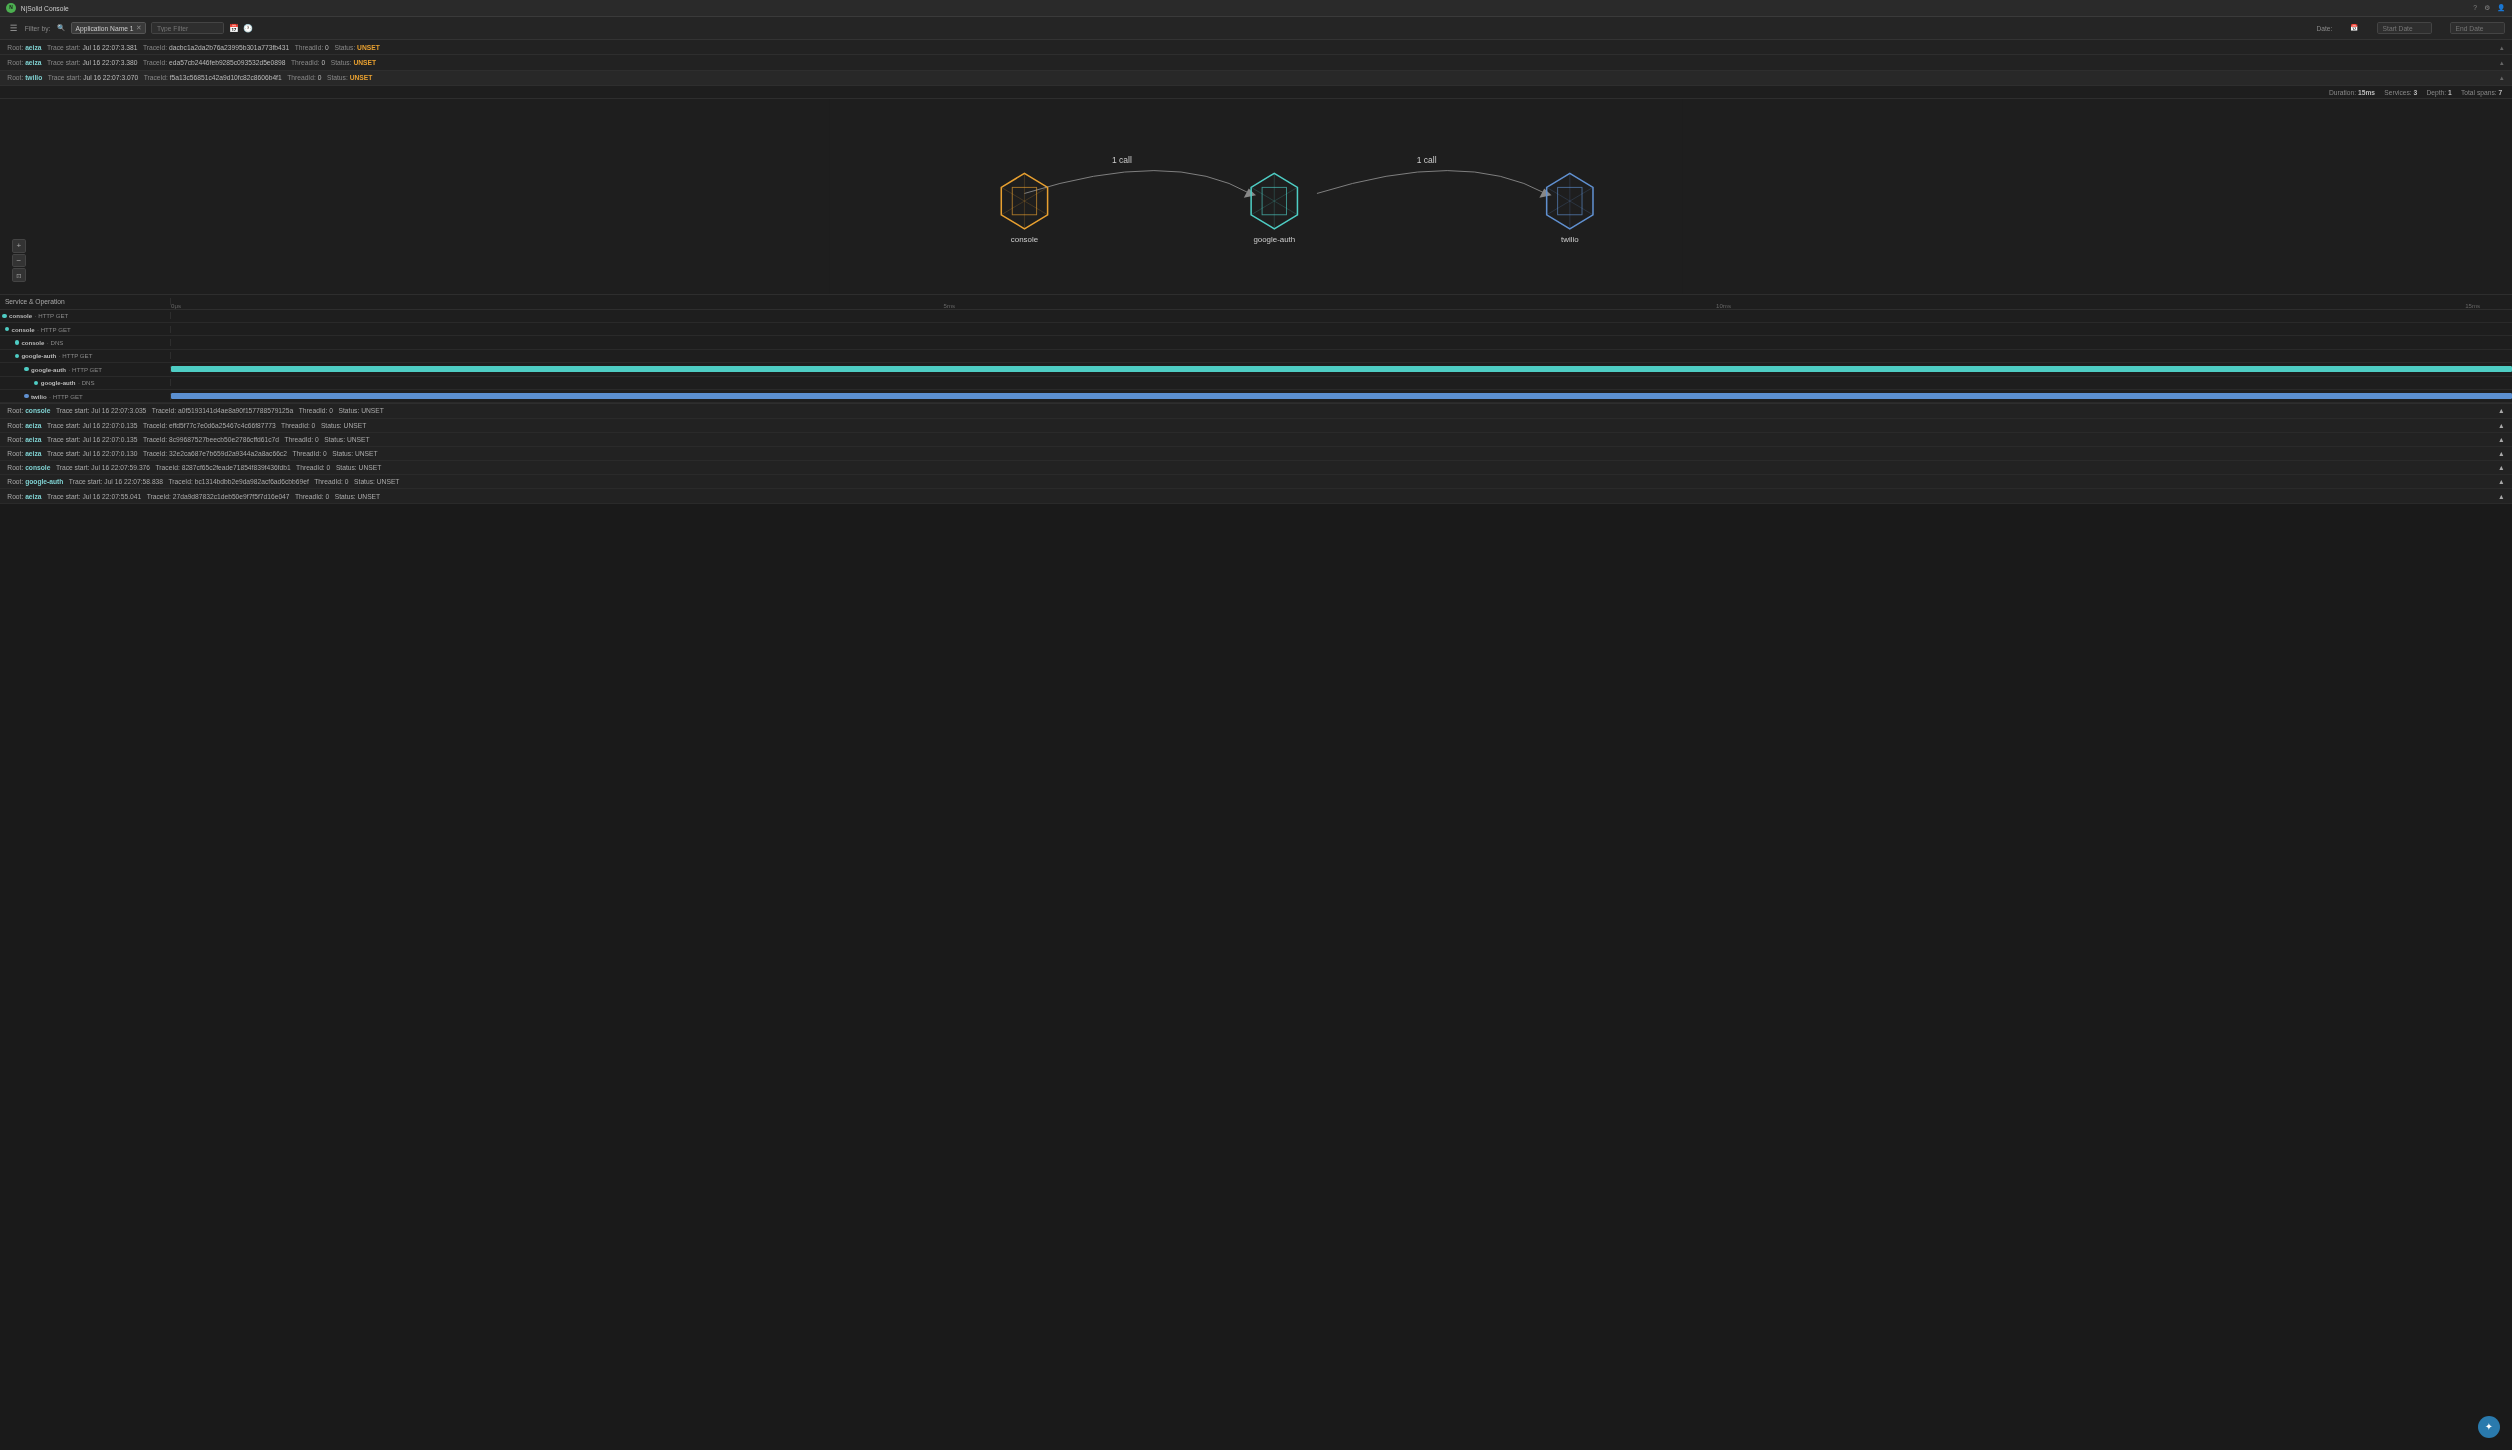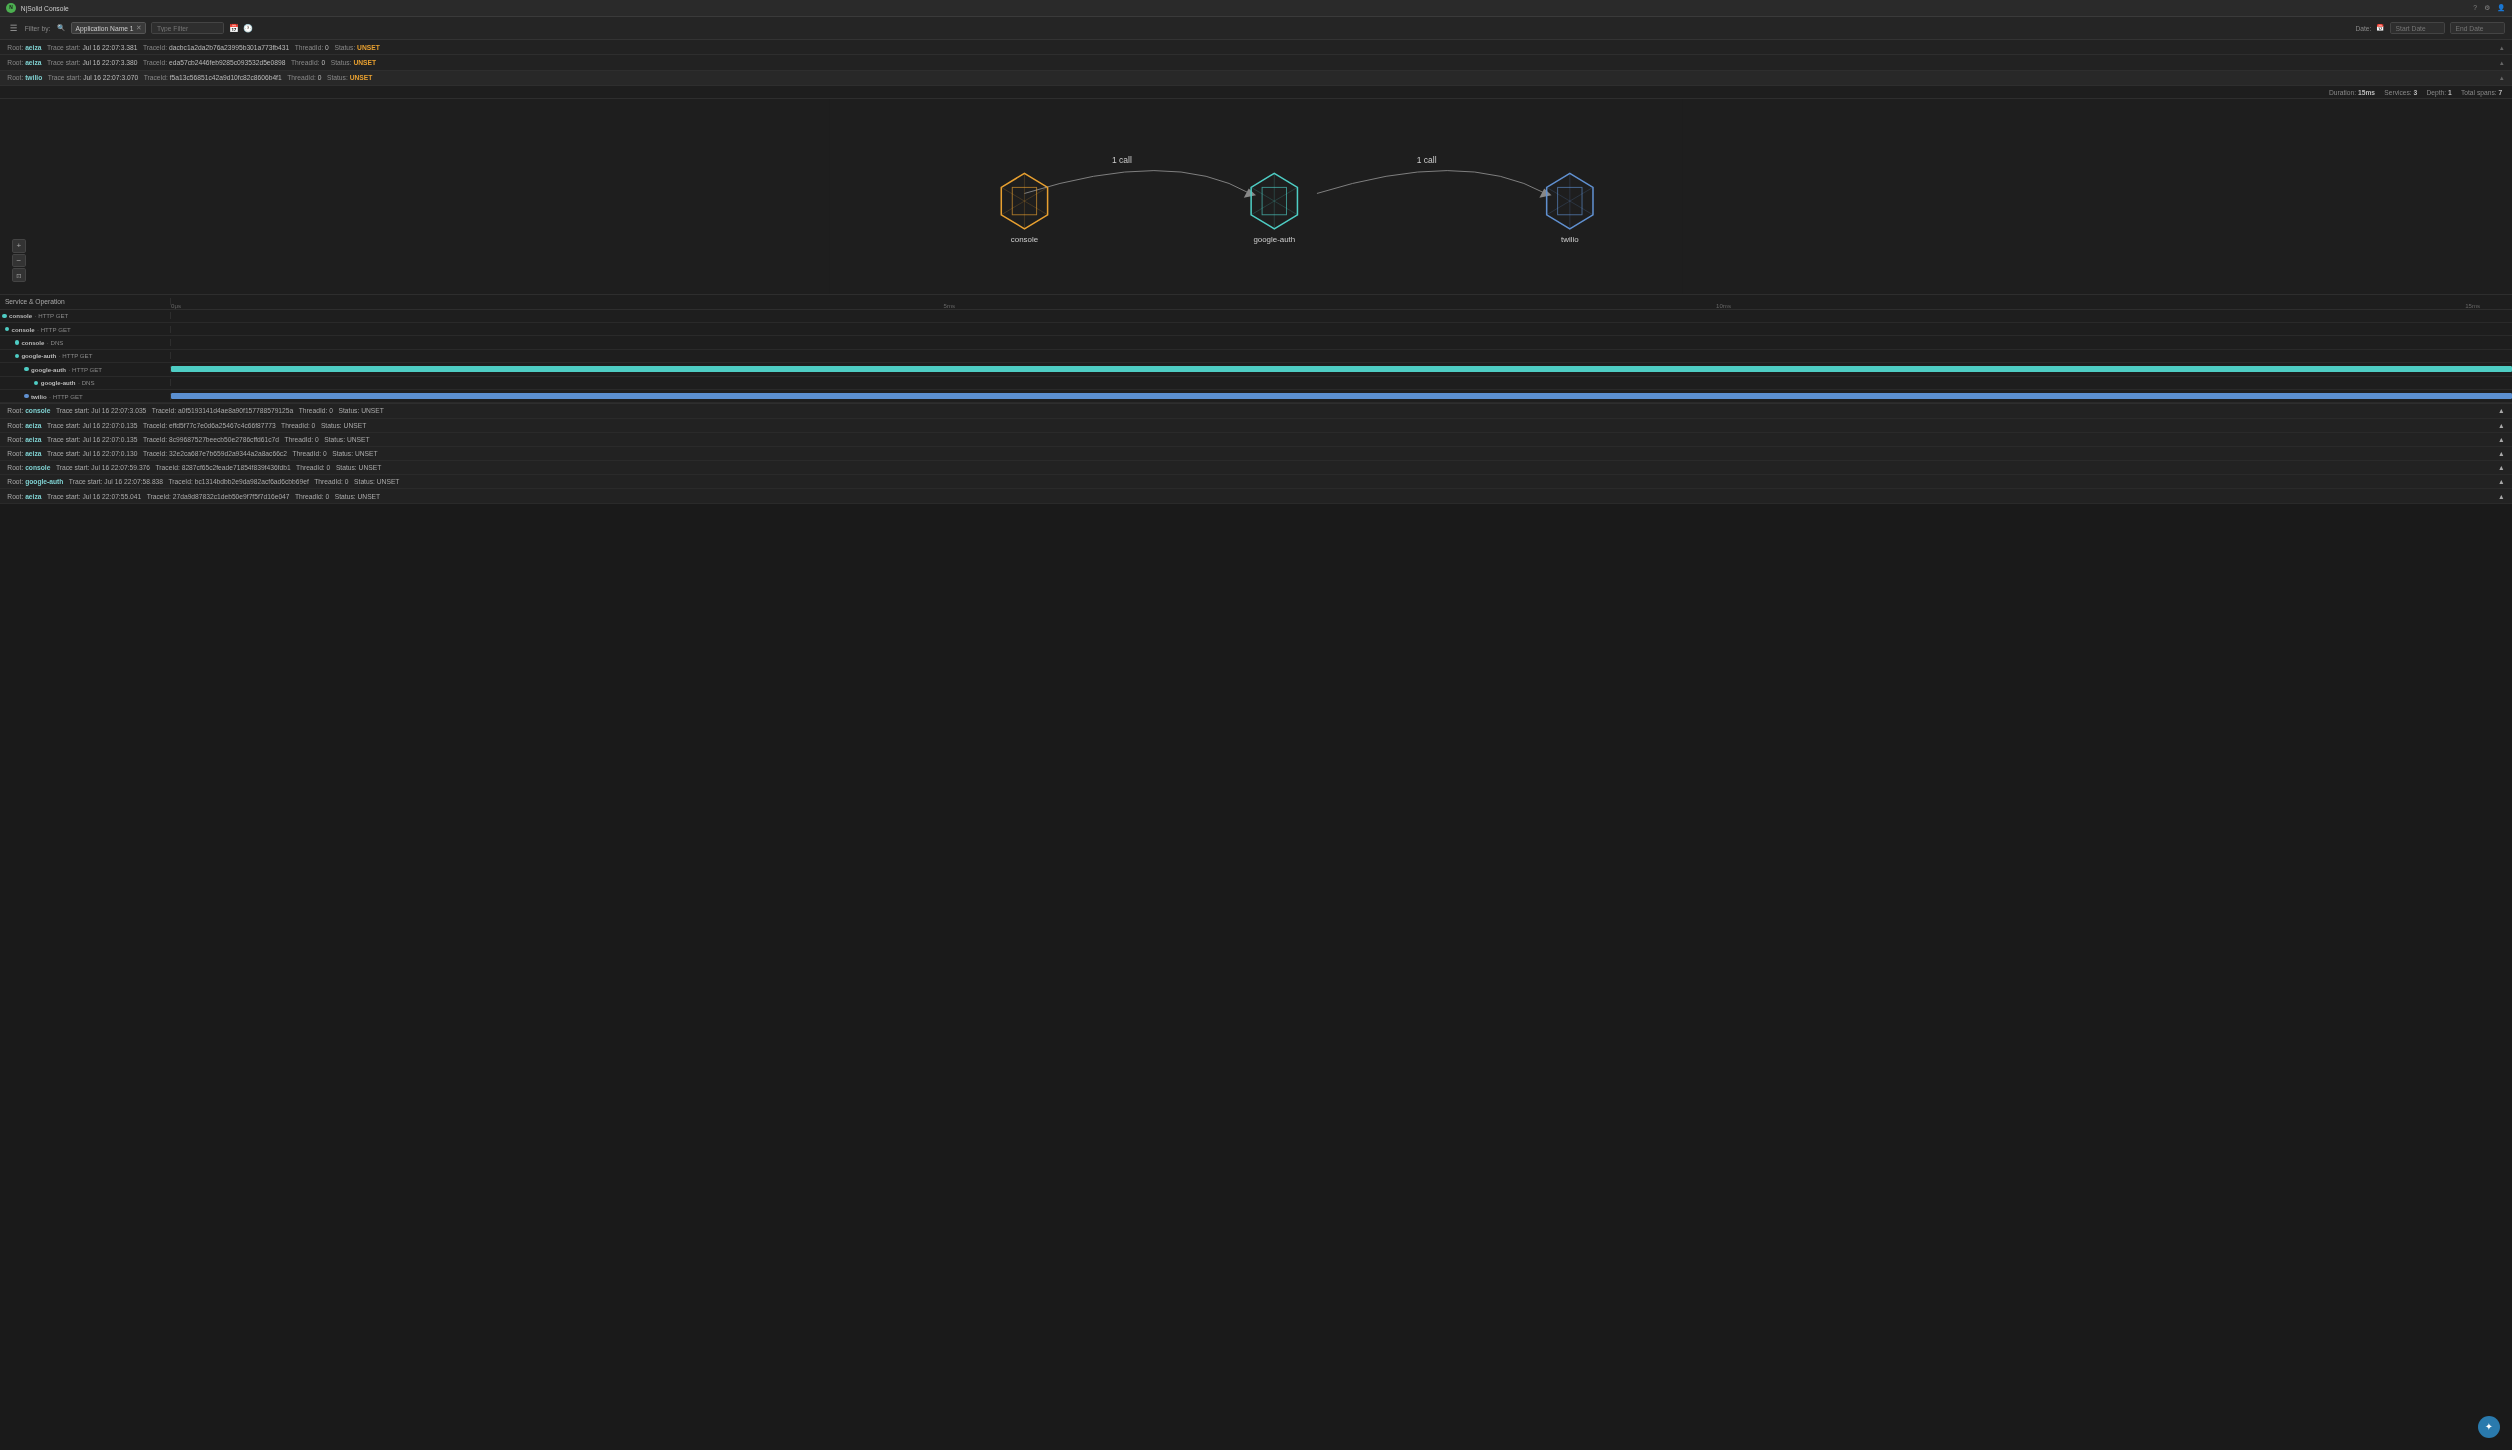--- a/index.html
+++ b/index.html
@@ -59,21 +59,21 @@
       color: #ccc;
       padding: 1.8px 4.9px;
       font-size: 6.7px;
       width: 73px;
     }
     .toolbar-icon-btn {
       background: none; border: none; color: #888; cursor: pointer; font-size: 8px;
     }
     .toolbar-right {
       margin-left: auto;
-      display: flex; align-items: center; gap: 5px; padding-left: 32px;
+      display: flex; align-items: center; gap: 18px; padding-left: 32px;
     }
     .date-label { color: #888; font-size: 6.7px; }
     .date-input {
       background: #2e2e2e; border: 0.6px solid #444; border-radius: 1.8px;
       color: #888; padding: 1.8px 4.9px; font-size: 6.7px; width: 55px;
     }
     
     .trace-row {
       background: #222;
       border-bottom: 0.6px solid #2e2e2e;

